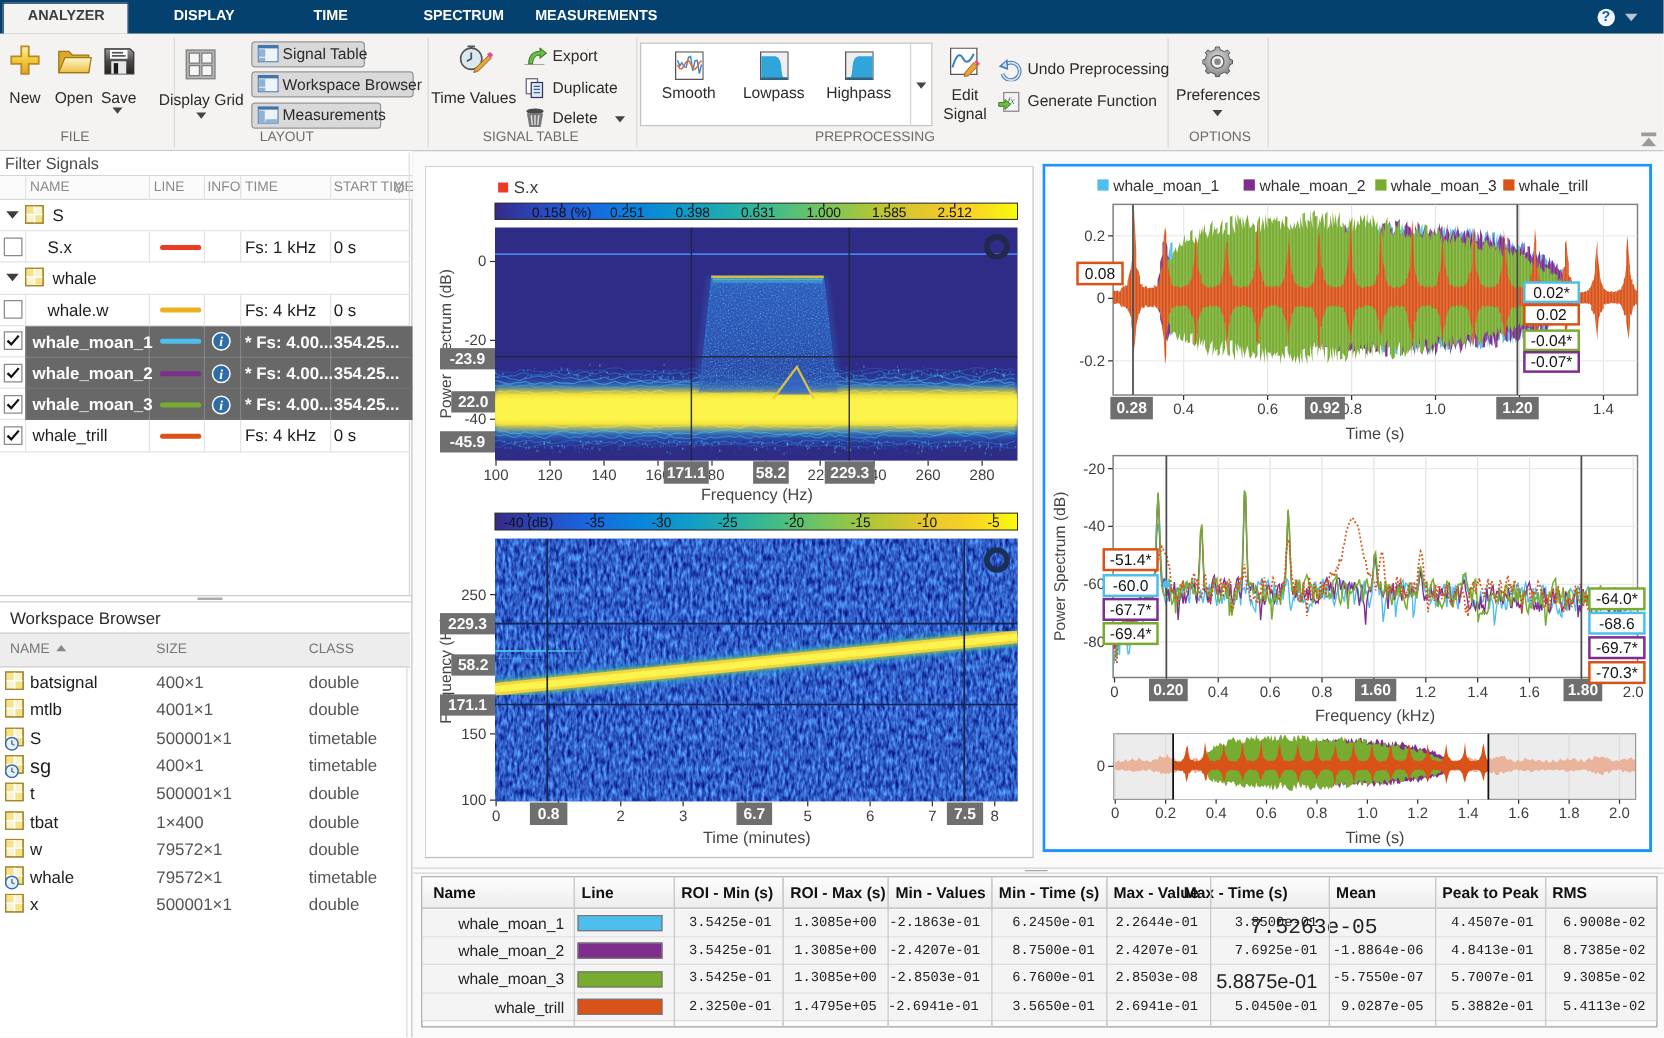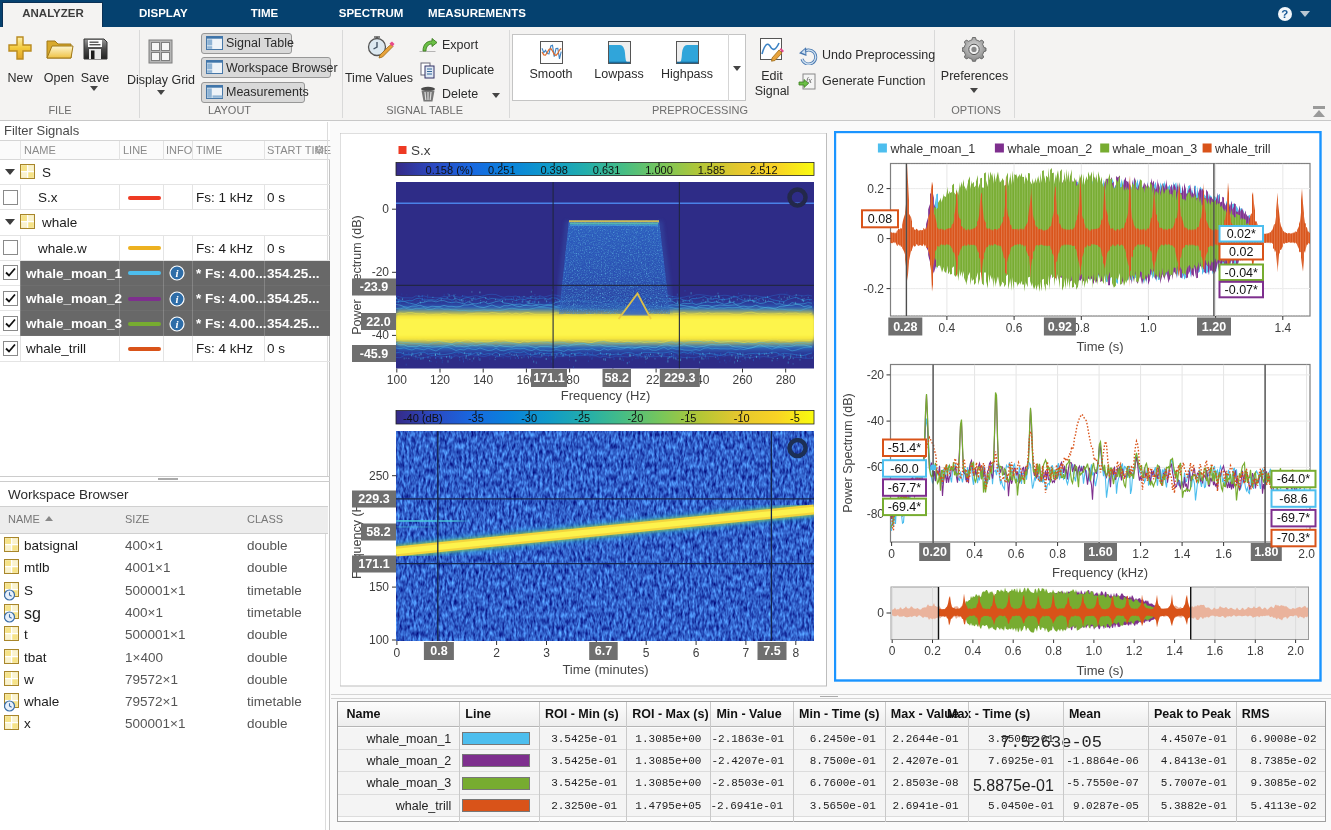--- a/index.html
+++ b/index.html
@@ -1607,21 +1607,21 @@
       </svg></div>
     <div class="abs" style="left:331px;top:694px;width:1000px;height:1px;background:#d4d4d4"></div>
     <div class="abs" style="left:331px;top:698px;width:1000px;height:1px;background:#d4d4d4"></div>
     <div class="abs" style="left:820px;top:695.5px;width:18px;height:1.5px;background:#aaa"></div>
     <div class="abs" style="left:337px;top:701px;width:989px;height:121px;background:#fcfcfc;border:1px solid #9f9f9f"></div>
     <div class="abs" style="left:338px;top:702px;width:987px;height:25px;background:linear-gradient(#fdfdfd,#ededed);border-bottom:1px solid #b5b5b5"></div>
     <div class="abs" style="left:346.5px;top:707px;font-size:12.5px;font-weight:bold;color:#111">Name</div>
     <div class="abs" style="left:465.3px;top:707px;font-size:12.5px;font-weight:bold;color:#111">Line</div>
     <div class="abs" style="left:545px;top:707px;font-size:12.5px;font-weight:bold;color:#111">ROI - Min (s)</div>
     <div class="abs" style="left:632.2px;top:707px;font-size:12.5px;font-weight:bold;color:#111">ROI - Max (s)</div>
-    <div class="abs" style="left:716.4px;top:707px;font-size:12.5px;font-weight:bold;color:#111">Min - Value</div>
+    <div class="abs" style="left:716.4px;top:707px;font-size:12.5px;font-weight:bold;color:#111">Min - Values</div>
     <div class="abs" style="left:799.1px;top:707px;font-size:12.5px;font-weight:bold;color:#111">Min - Time (s)</div>
     <div class="abs" style="left:890.8px;top:707px;font-size:12.5px;font-weight:bold;color:#111">Max - Value</div>
     <div class="abs" style="left:947px;top:707px;font-size:12.5px;font-weight:bold;color:#111">Max - Time (s)</div>
     <div class="abs" style="left:1068.9px;top:707px;font-size:12.5px;font-weight:bold;color:#111">Mean</div>
     <div class="abs" style="left:1153.9px;top:707px;font-size:12.5px;font-weight:bold;color:#111">Peak to Peak</div>
     <div class="abs" style="left:1241.8px;top:707px;font-size:12.5px;font-weight:bold;color:#111">RMS</div>
     <div class="abs" style="left:459.3px;top:702px;width:1px;height:120px;background:#c9c9c9"></div>
     <div class="abs" style="left:539px;top:702px;width:1px;height:120px;background:#c9c9c9"></div>
     <div class="abs" style="left:626.2px;top:702px;width:1px;height:120px;background:#c9c9c9"></div>
     <div class="abs" style="left:710.4px;top:702px;width:1px;height:120px;background:#c9c9c9"></div>

